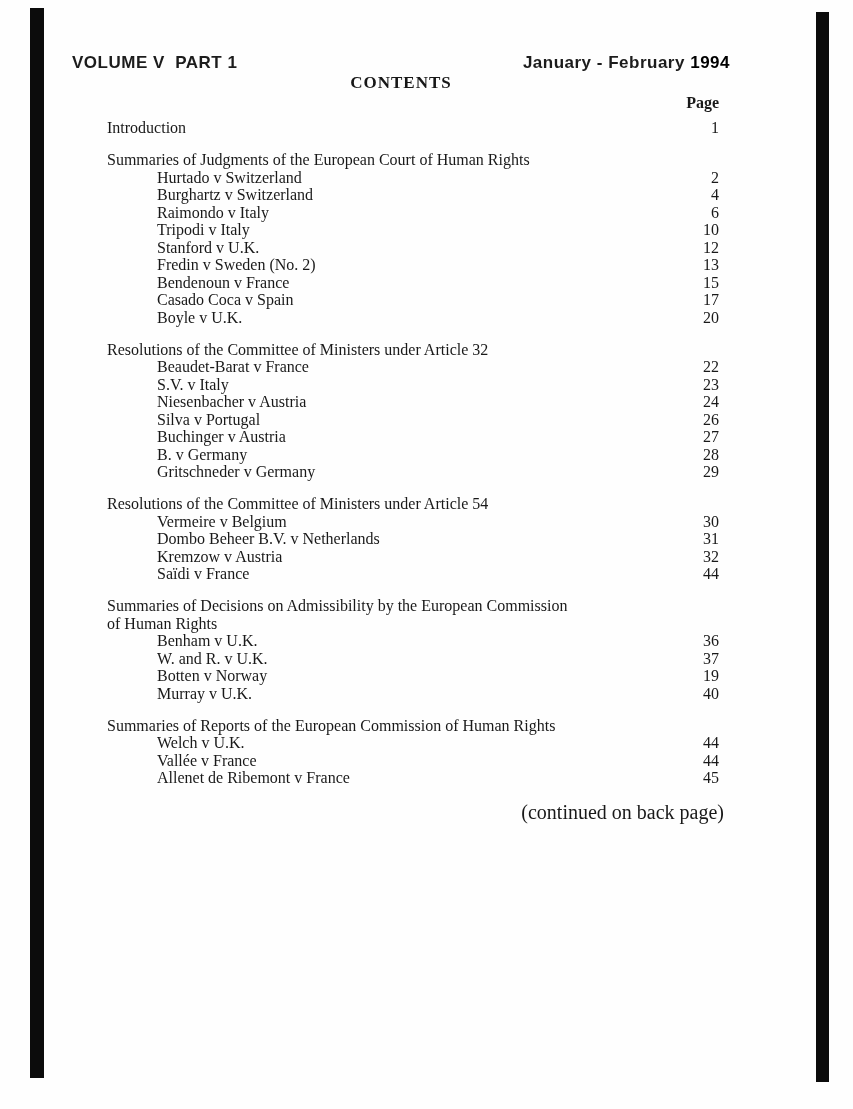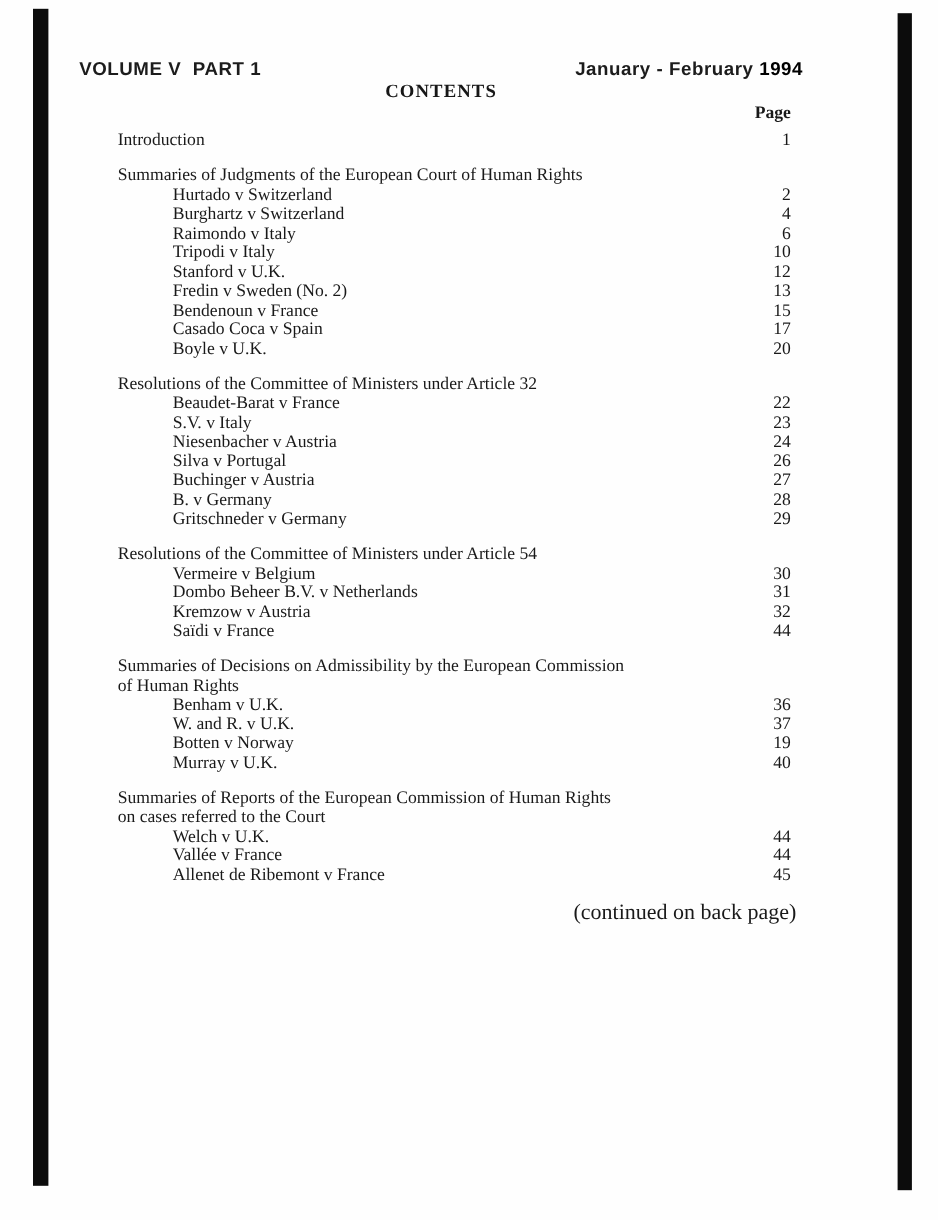--- a/index.html
+++ b/index.html
@@ -233,21 +233,20 @@
               <span class="label">Botten v Norway</span>
               <span class="num">19</span>
             </div>
             <div class="row entry">
               <span class="label">Murray v U.K.</span>
               <span class="num">40</span>
             </div>
           </div>
           <div class="toc-section">
             <div class="section-heading">Summaries of Reports of the European Commission of Human Rights</div>
-            <div class="section-heading">on cases referred to the Court</div>
             <div class="row entry">
               <span class="label">Welch v U.K.</span>
               <span class="num">44</span>
             </div>
             <div class="row entry">
               <span class="label">Vallée v France</span>
               <span class="num">44</span>
             </div>
             <div class="row entry">
               <span class="label">Allenet de Ribemont v France</span>

